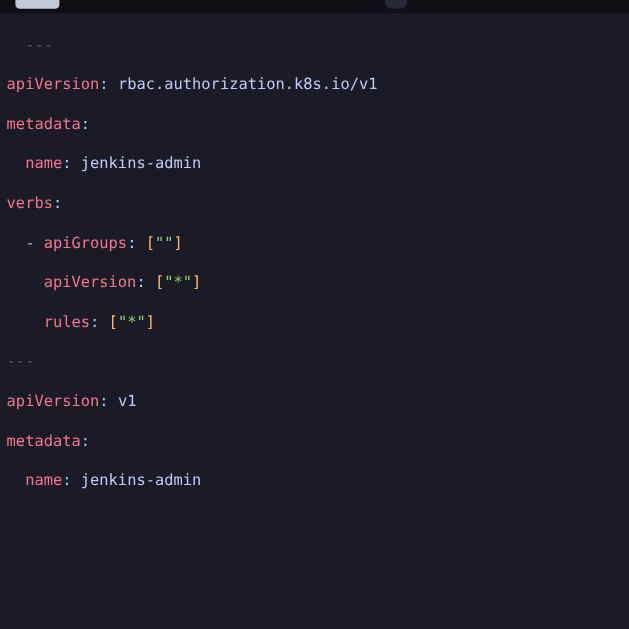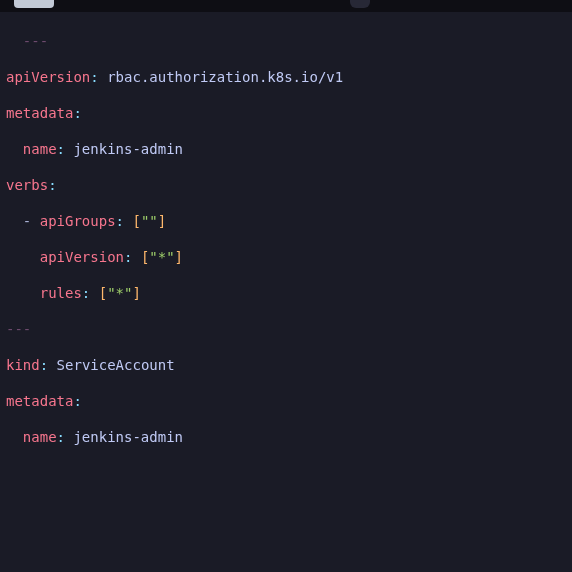--- a/index.html
+++ b/index.html
@@ -63,21 +63,21 @@
 <div class="editor">
 <div class="line"><span class="ind1"></span><span class="sep">---</span></div>
 <div class="line"><span class="key">apiVersion</span><span class="col">:</span> <span class="val">rbac.authorization.k8s.io/v1</span></div>
 <div class="line"><span class="key">metadata</span><span class="col">:</span></div>
 <div class="line"><span class="ind1"></span><span class="key">name</span><span class="col">:</span> <span class="val">jenkins-admin</span></div>
 <div class="line"><span class="key">verbs</span><span class="col">:</span></div>
 <div class="line"><span class="ind1"></span><span class="dash">-</span> <span class="key">apiGroups</span><span class="col">:</span> <span class="br">[</span><span class="str">""</span><span class="br">]</span></div>
 <div class="line"><span class="ind2"></span><span class="key">apiVersion</span><span class="col">:</span> <span class="br">[</span><span class="str">"*"</span><span class="br">]</span></div>
 <div class="line"><span class="ind2"></span><span class="key">rules</span><span class="col">:</span> <span class="br">[</span><span class="str">"*"</span><span class="br">]</span></div>
 <div class="line"><span class="sep">---</span></div>
-<div class="line"><span class="key">kind</span><span class="col">:</span> <span class="val">ServiceAccount</span></div>
+<div class="line"><span class="key">apiVersion</span><span class="col">:</span> <span class="val">v1</span></div>
 <div class="line"><span class="key">metadata</span><span class="col">:</span></div>
 <div class="line"><span class="ind1"></span><span class="key">name</span><span class="col">:</span> <span class="val">jenkins-admin</span></div>
 
 
 
 
 
 
 
 

